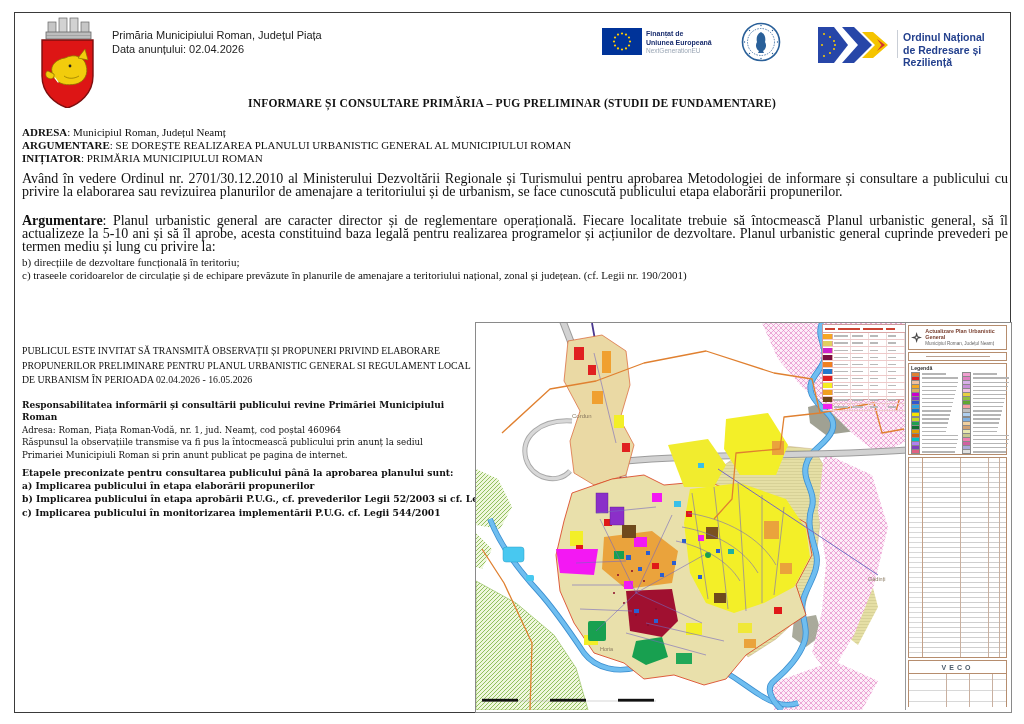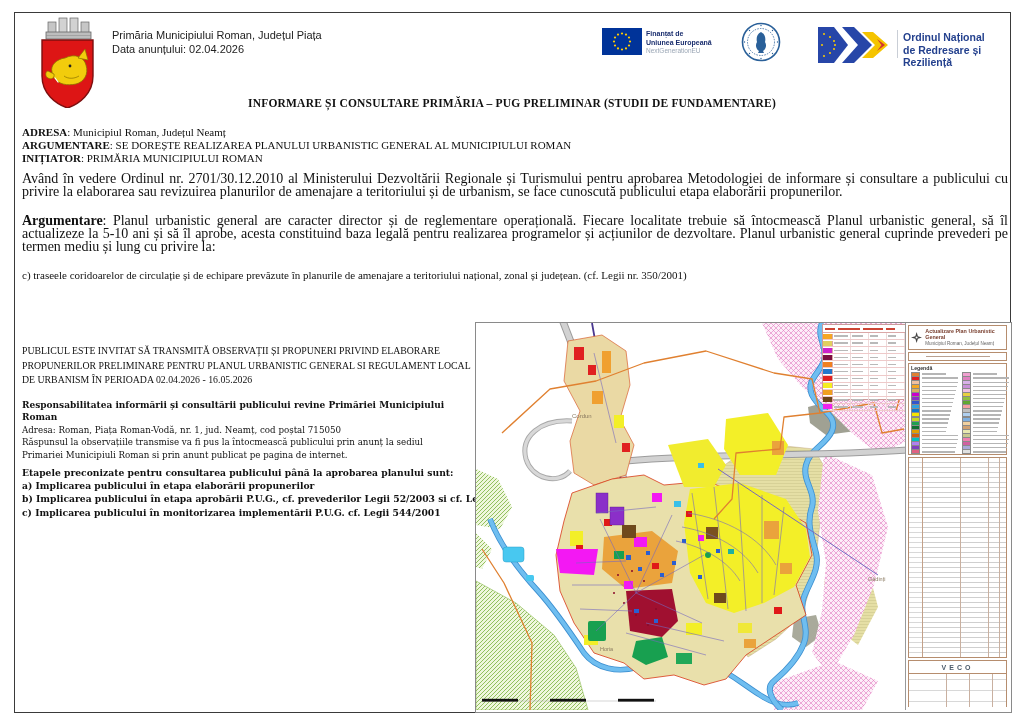--- a/index.html
+++ b/index.html
@@ -164,27 +164,28 @@
 
   <div class="abs doc-title" style="top:97px;">INFORMARE ȘI CONSULTARE PRIMĂRIA – PUG PRELIMINAR (STUDII DE FUNDAMENTARE)</div>
 
   <div class="abs info-line" style="top:126px;"><b>ADRESA</b><span>: Municipiul Roman, Județul Neamț</span></div>
   <div class="abs info-line" style="top:139px;"><b>ARGUMENTARE</b><span>: SE DOREȘTE REALIZAREA PLANULUI URBANISTIC GENERAL AL MUNICIPIULUI ROMAN</span></div>
   <div class="abs info-line" style="top:152px;"><b>INIȚIATOR</b><span>: PRIMĂRIA MUNICIPIULUI ROMAN</span></div>
 
   <div class="abs para" style="top:172px;">Având în vedere Ordinul nr. 2701/30.12.2010 al Ministerului Dezvoltării Regionale și Turismului pentru aprobarea Metodologiei de informare și consultare a publicului cu privire la elaborarea sau revizuirea planurilor de amenajare a teritoriului și de urbanism, se face cunoscută publicului etapa elaborării propunerilor.</div>
 
   <div class="abs para" style="top:214px;"><b>Argumentare</b><span>: Planul urbanistic general are caracter director și de reglementare operațională. Fiecare localitate trebuie să întocmească Planul urbanistic general, să îl actualizeze la 5-10 ani și să îl aprobe, acesta constituind baza legală pentru realizarea programelor și acțiunilor de dezvoltare. Planul urbanistic general cuprinde prevederi pe termen mediu și lung cu privire la:</span></div>
-  <div class="abs plist" style="top:269px;">c) traseele coridoarelor de circulație și de echipare prevăzute în planurile de amenajare a teritoriului național, zonal și județean. (cf. Legii nr. 350/2001)</div>
+  <div class="abs plist" style="top:256px;">b) direcțiile de dezvoltare funcțională în teritoriu;</div>
+  <div class="abs plist" style="top:269px;">c) traseele coridoarelor de circulație și de echipare prevăzute în planurile de amenajare a teritoriului național, zonal și județean. (cf. Legii nr. 190/2001)</div>
 
   <div id="invitation" class="abs">PUBLICUL ESTE INVITAT SĂ TRANSMITĂ OBSERVAȚII ȘI PROPUNERI PRIVIND ELABORARE PROPUNERILOR PRELIMINARE PENTRU PLANUL URBANISTIC GENERAL SI REGULAMENT LOCAL DE URBANISM ÎN PERIOADA  02.04.2026 - 16.05.2026</div>
 
   <div id="resp" class="abs">
     <div class="hd">Responsabilitatea informării și consultării publicului revine Primăriei Municipiului Roman</div>
-    <div>Adresa: Roman, Piața Roman-Vodă, nr. 1, jud. Neamț, cod poștal 715050</div>
+    <div>Adresa: Roman, Piața Roman-Vodă, nr. 1, jud. Neamț, cod poștal 460964</div>
     <div>Răspunsul la observațiile transmise va fi pus la întocmească publicului prin anunț la sediul</div>
     <div>Primariei Municipiuli Roman si prin anunt publicat pe pagina de internet.</div>
   </div>
 
   <div id="stages" class="abs">
     <div>Etapele preconizate pentru consultarea publicului până la aprobarea planului sunt:</div>
     <div>a) Implicarea publicului în etapa elaborării propunerilor</div>
     <div>b) Implicarea publicului în etapa aprobării P.U.G., cf. prevederilor Legii 52/2003 si cf. Legii 544/2001</div>
     <div>c)  Implicarea publicului în monitorizarea implementării P.U.G. cf. Legii 544/2001</div>
   </div>

